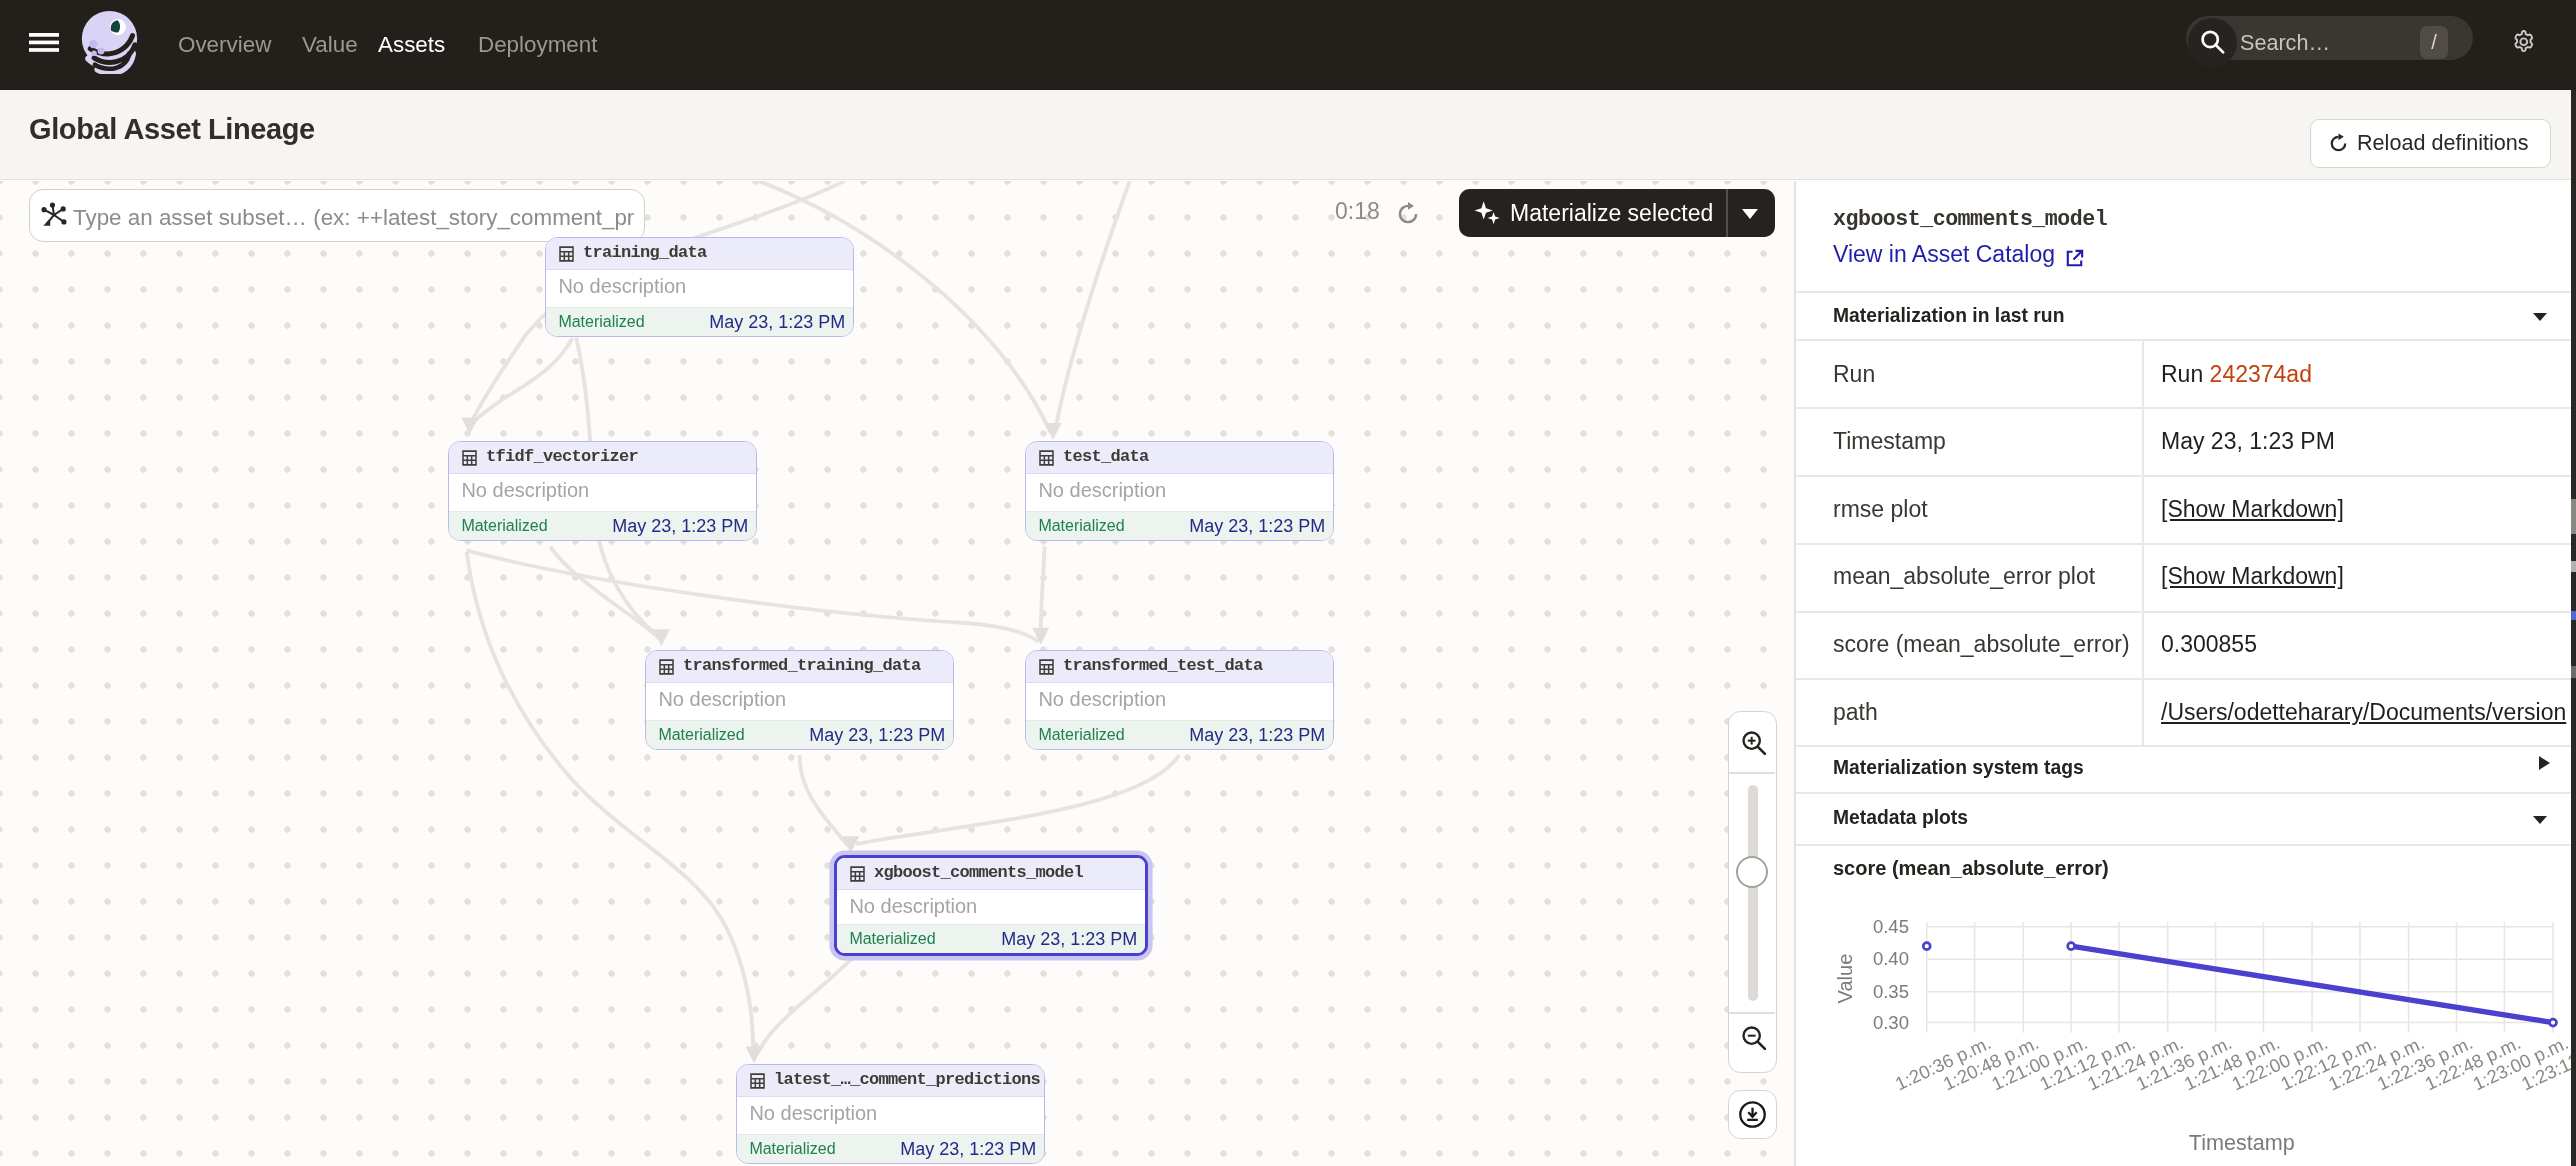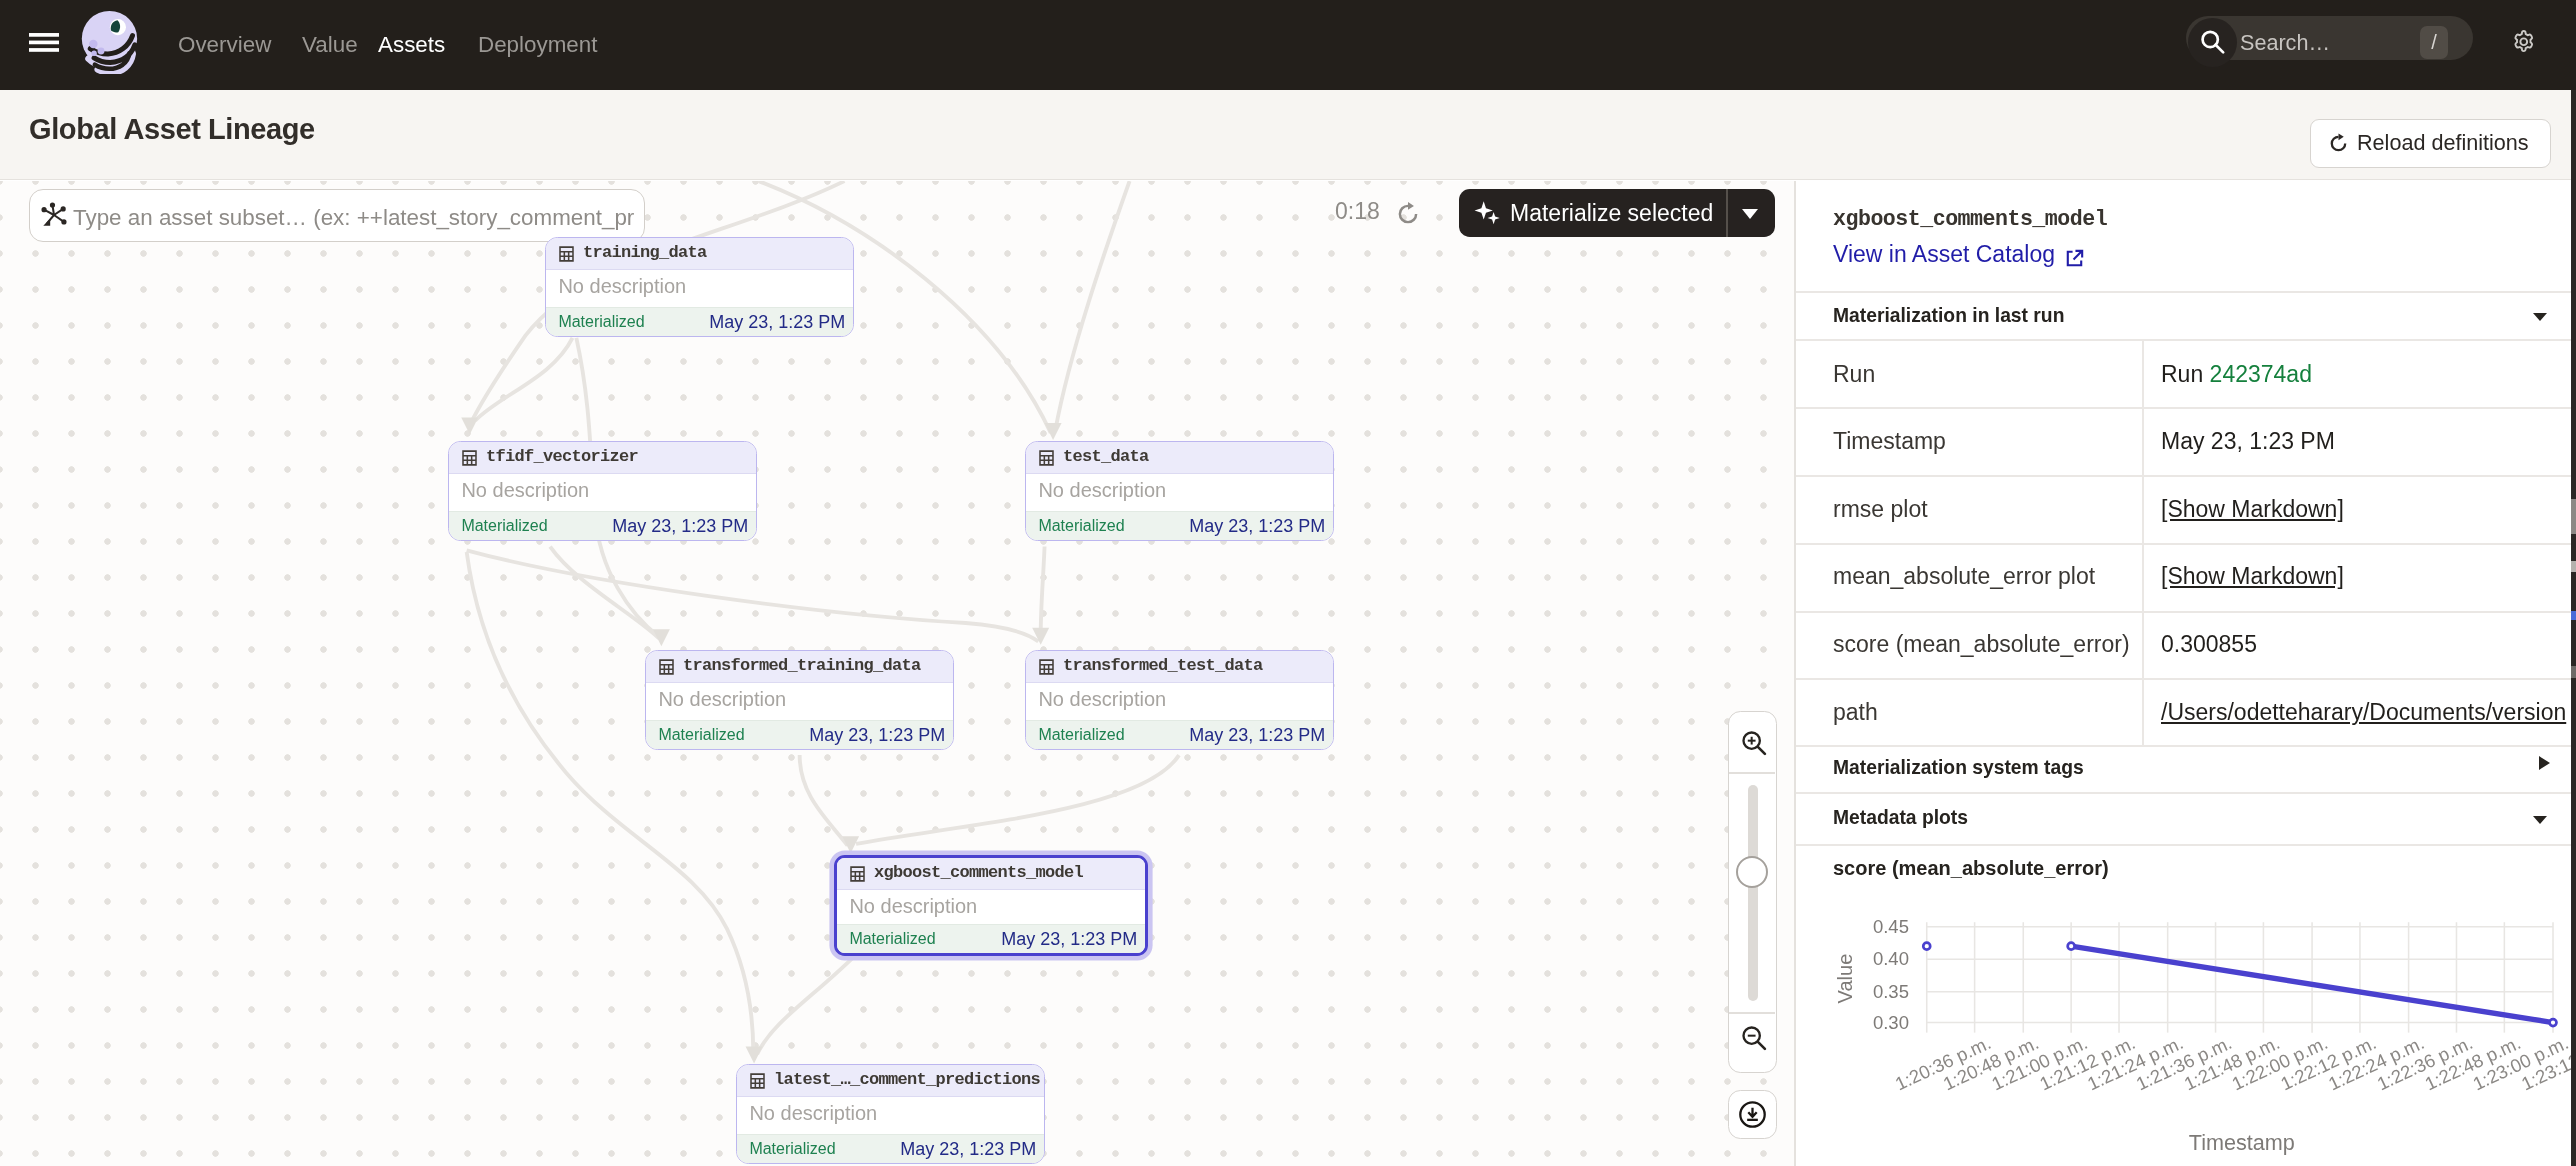--- a/index.html
+++ b/index.html
@@ -311,21 +311,21 @@
   </svg>
 
   <div class="hline" style="top:110px"></div>
   <span class="sechead" style="top:124px">Materialization in last run</span>
   <div class="caret-down abs" style="left:737px;top:132px"></div>
   <div class="hline" style="top:158px"></div>
 
   <div class="colline" style="top:160px;height:404px"></div>
 
   <span class="rowlab" style="top:180px">Run</span>
-  <span class="rowval" style="top:180px">Run <a style="color:#15803d">242374ad</a></span>
+  <span class="rowval" style="top:180px">Run <a style="color:#c2410c">242374ad</a></span>
   <div class="hline" style="top:226px"></div>
 
   <span class="rowlab" style="top:247px">Timestamp</span>
   <span class="rowval" style="top:247px">May 23, 1:23 PM</span>
   <div class="hline" style="top:294px"></div>
 
   <span class="rowlab" style="top:315px">rmse plot</span>
   <span class="rowval u" style="top:315px">[Show Markdown]</span>
   <div class="hline" style="top:362px"></div>
 

